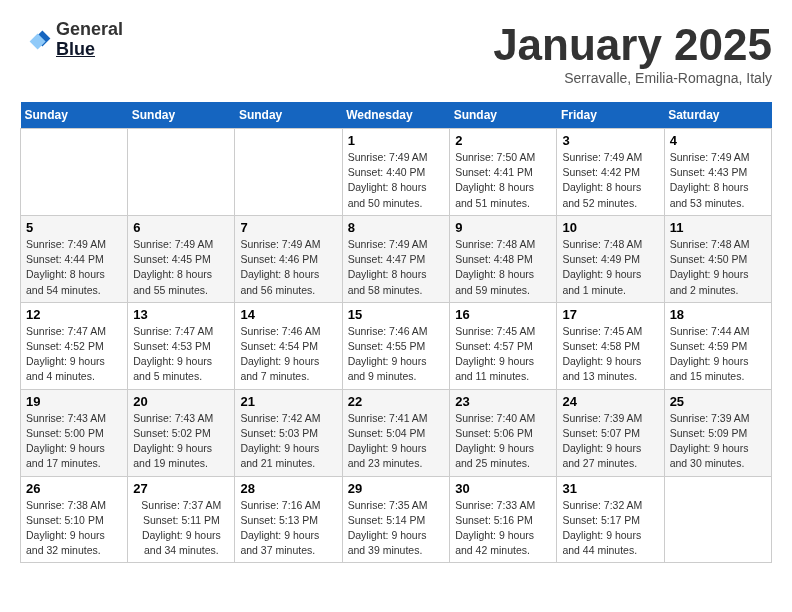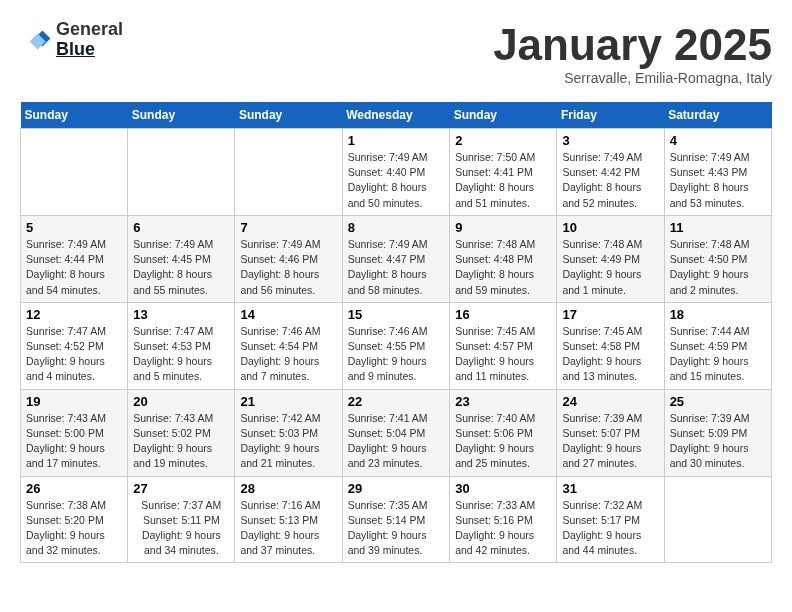--- a/index.html
+++ b/index.html
@@ -298,21 +298,21 @@
           <div class="day-info" style="white-space: pre-line;">Sunrise: 7:39 AM
 Sunset: 5:09 PM
 Daylight: 9 hours
 and 30 minutes.</div>
         </td>
       </tr>
       <tr>
         <td>
           <span class="day-num">26</span>
           <div class="day-info" style="white-space: pre-line;">Sunrise: 7:38 AM
-Sunset: 5:20 PM
+Sunset: 5:10 PM
 Daylight: 9 hours
 and 32 minutes.</div>
         </td>
         <td>
           <span class="day-num">27</span>
           <div class="day-info" style="white-space: pre-line; text-align: center;">Sunrise: 7:37 AM
 Sunset: 5:11 PM
 Daylight: 9 hours
 and 34 minutes.</div>
         </td>

